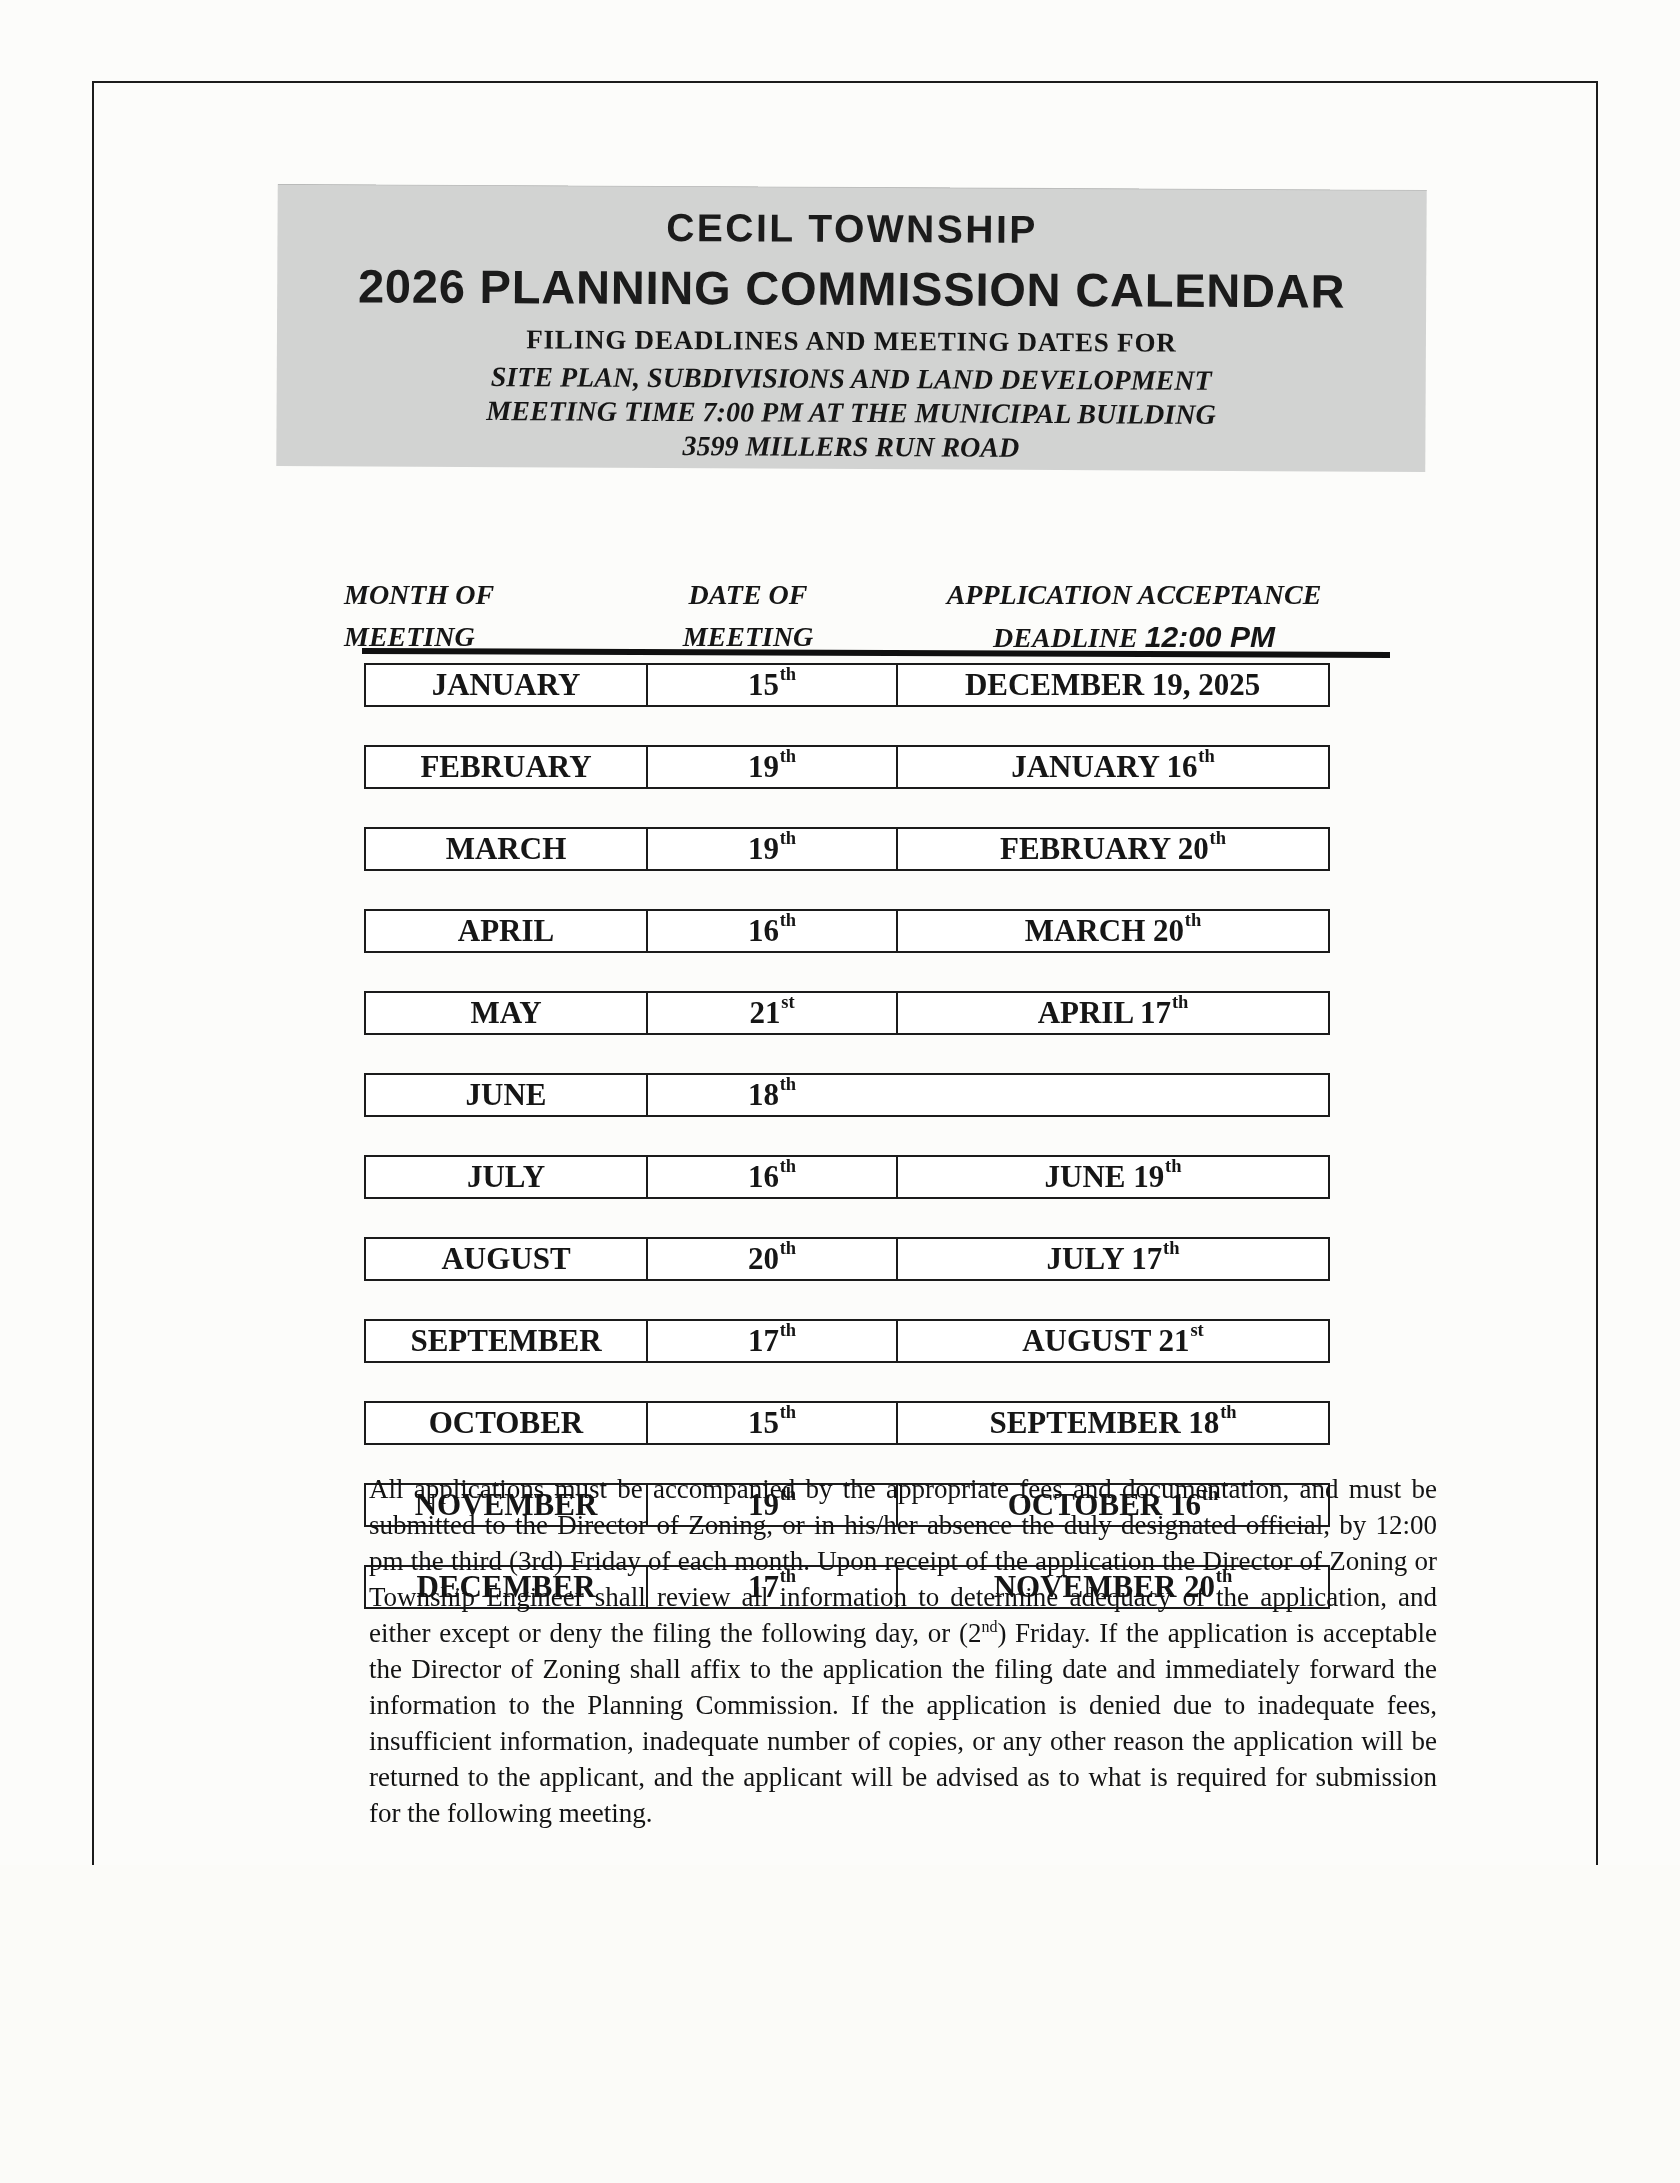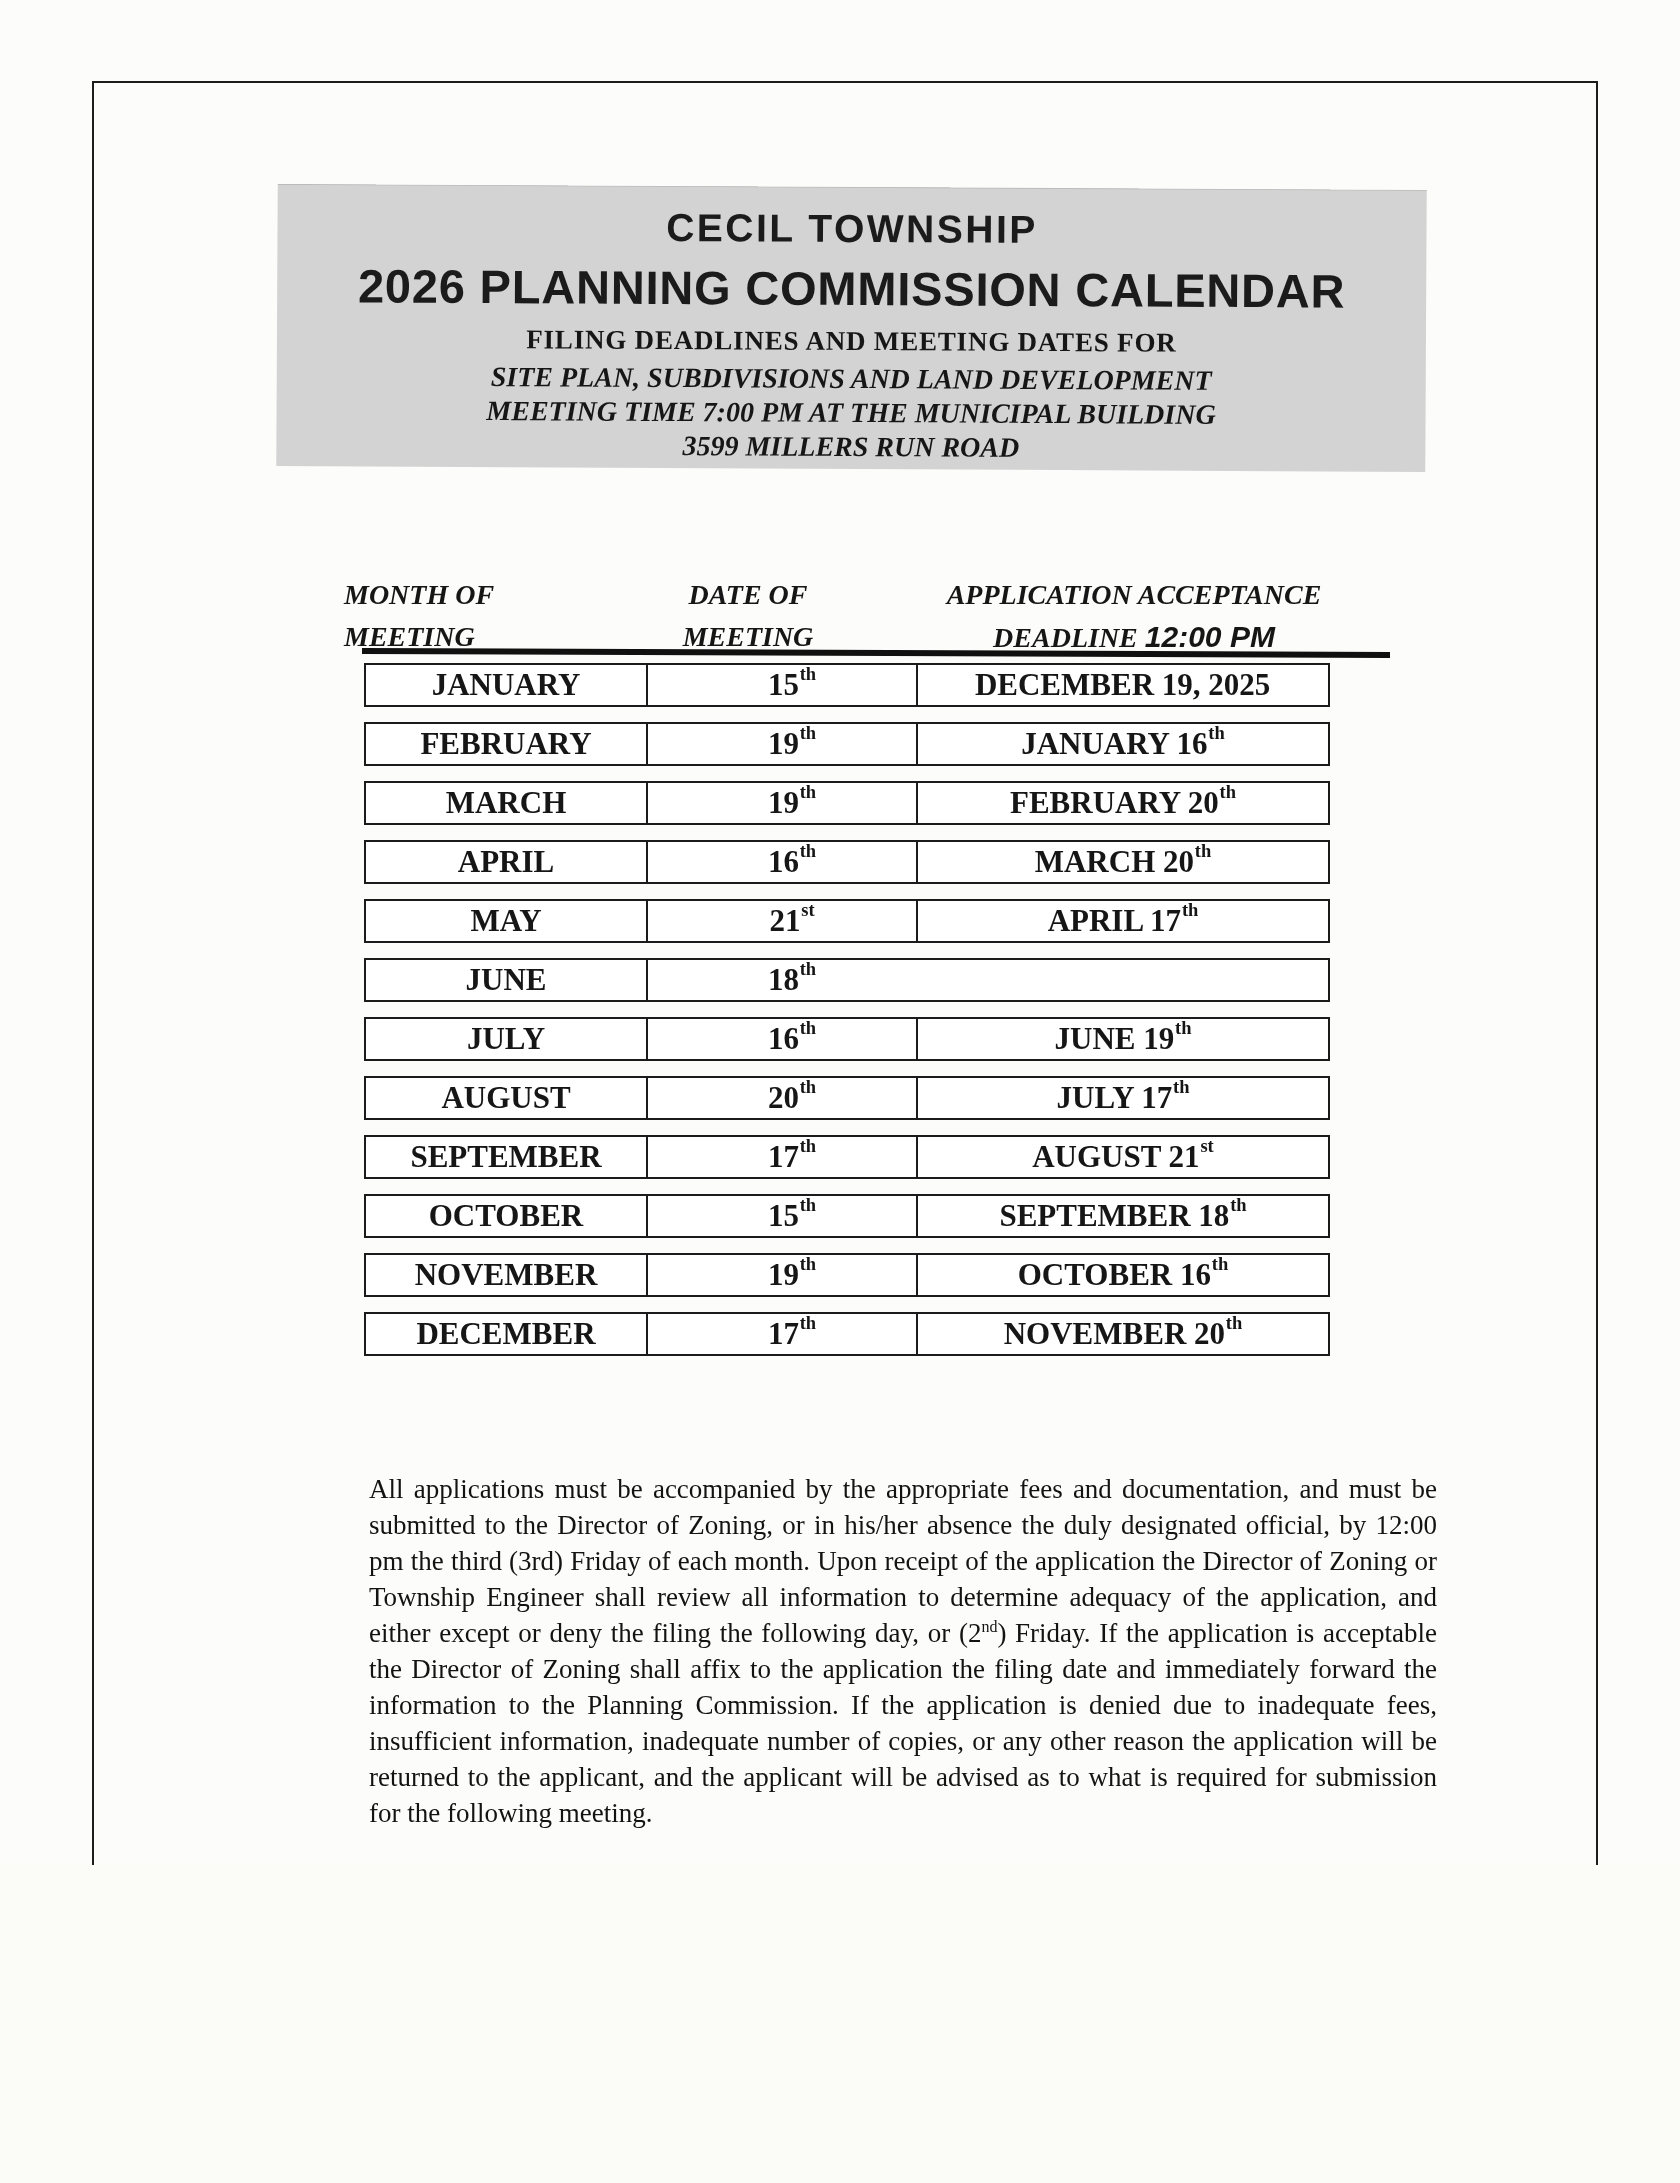--- a/index.html
+++ b/index.html
@@ -98,33 +98,33 @@
     position: absolute;
     left: 364px;
     top: 663px;
     width: 966px;
   }
   .row {
     display: flex;
     height: 40px;
     box-sizing: content-box;
     border: 2.5px solid #1b1b1b;
-    margin-bottom: 15px;
+    margin-bottom: 38px;
     background: #ffffff;
     font-weight: 700;
     font-size: 31px;
   }
   .cell {
     display: flex;
     align-items: center;
     justify-content: center;
     white-space: nowrap;
   }
   .c1 { width: 280px; }
-  .c2 { width: 248px; border-left: 2.5px solid #1b1b1b; padding-left: 20px; }
+  .c2 { width: 248px; border-left: 2.5px solid #1b1b1b; }
   .c3 { flex: 1;      border-left: 2.5px solid #1b1b1b; align-items: center; }
   sup.ord {
     font-size: 18.5px;
     line-height: 0;
     position: relative;
     top: -11px;
     margin-left: 0.8px;
   }
   
   .para {

